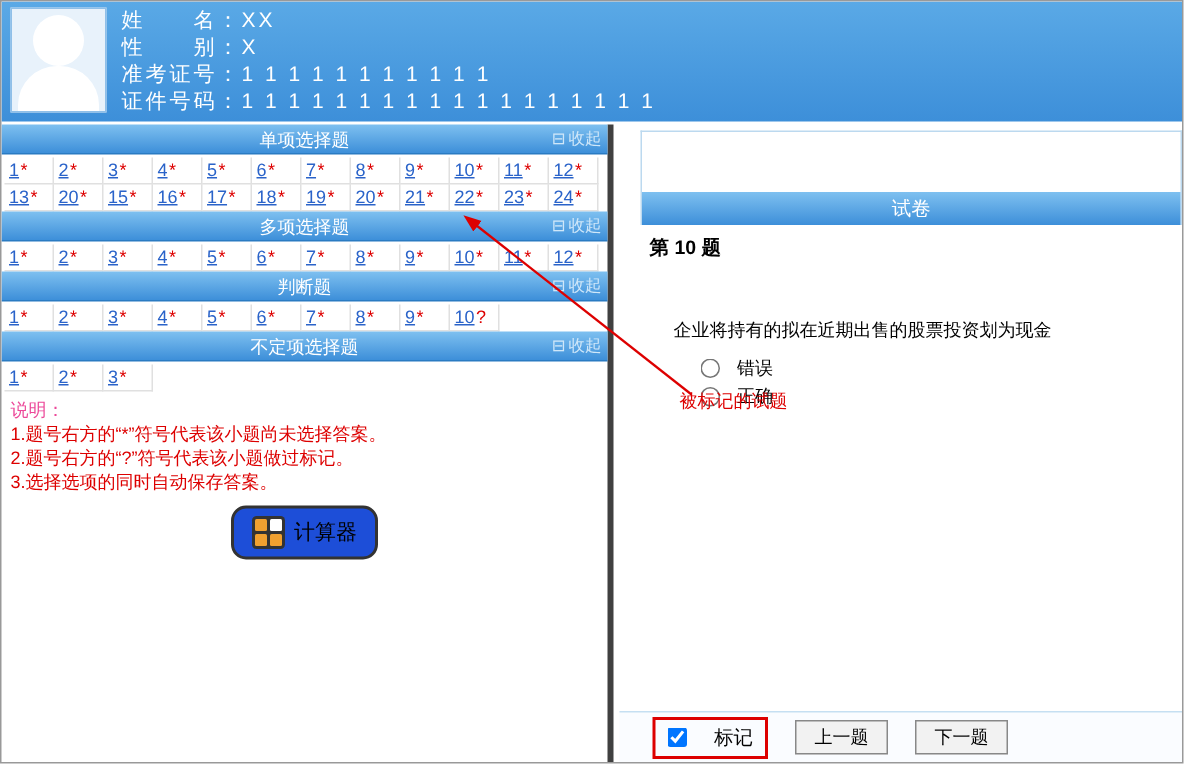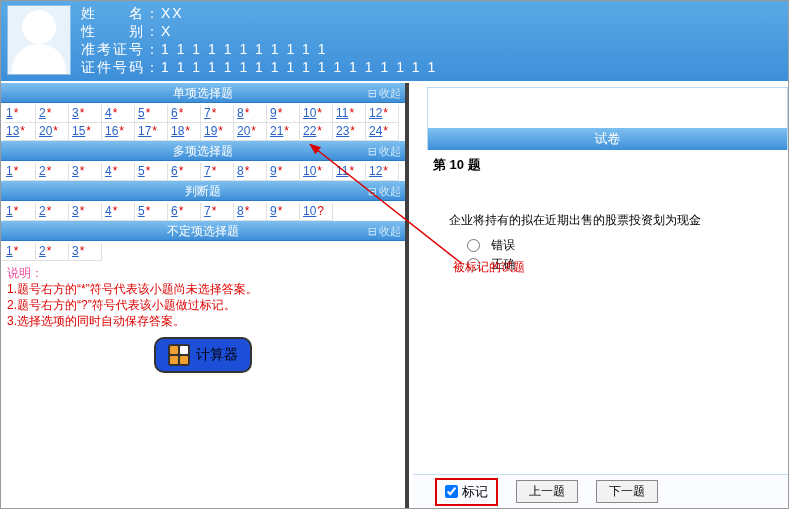--- a/index.html
+++ b/index.html
@@ -137,21 +137,21 @@
   .bottom-bar {
     position:absolute; left:412px; right:0; bottom:0;
     height:34px; border-top:1px solid #c5dff2;
     display:flex; align-items:center; gap:18px;
     padding-left:22px;
     background:#fafcff;
   }
   .mark-box {
     border:2px solid #d00;
     padding:3px 8px;
-    display:inline-flex; align-items:center; gap:4px;
+    display:inline-flex; align-items:center; gap:18px;
     font-size:13px;
   }
   .nav-btn {
     border:1px solid #888;
     background:#f2f2f2;
     padding:2px 12px;
     font-size:12px;
     cursor:pointer;
   }
 

